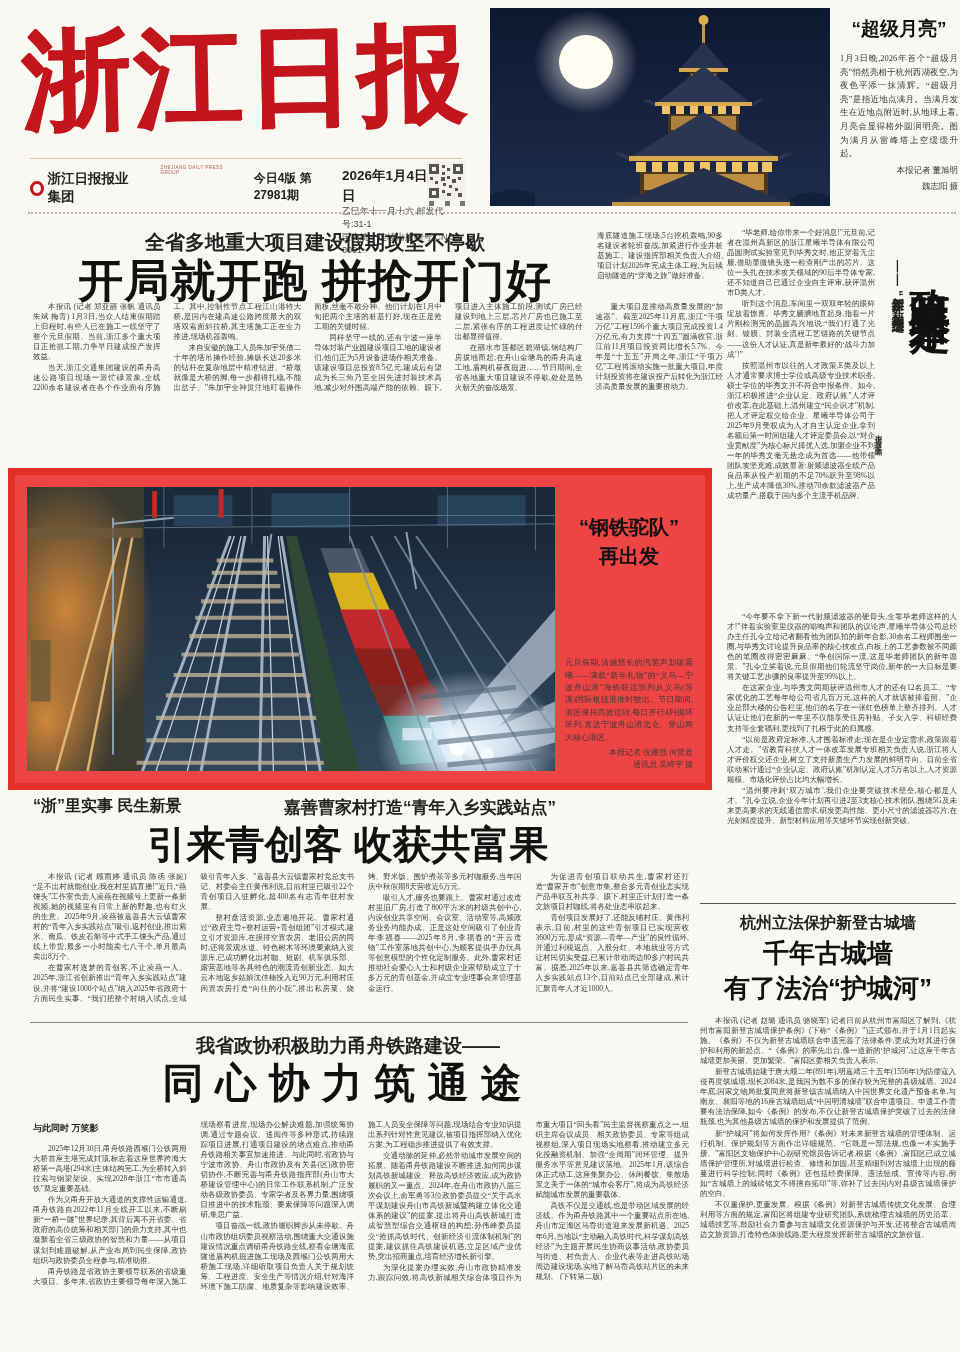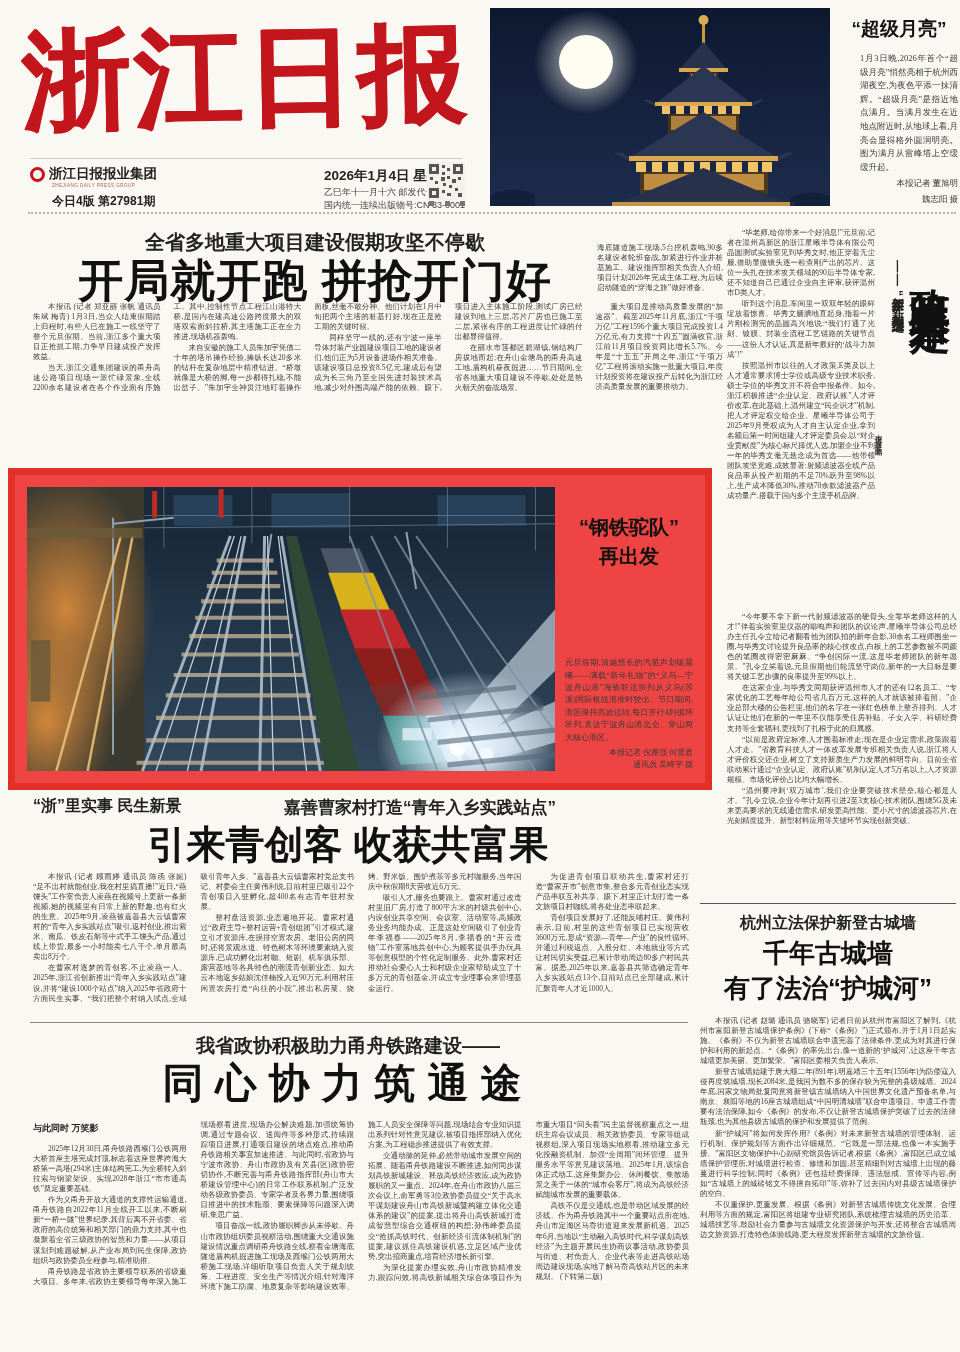--- a/index.html
+++ b/index.html
@@ -7,38 +7,38 @@
   .page{position:relative;width:960px;height:1352px;margin:0 auto;background:#faf8f3;
         font-family:"Liberation Sans",sans-serif;color:#333;overflow:hidden;}
   .abs{position:absolute;}
 
   
   .mast-title{left:22px;top:2px;width:460px;height:152px;color:#c3151c;
       font-family:"DejaVu Serif",serif;font-weight:900;font-size:108px;line-height:148px;
       letter-spacing:4px;transform:rotate(-1deg);text-shadow:1.5px 0 #c3151c,0 1px #c3151c;}
   .mast-rule{left:30px;top:158px;width:432px;border-top:1px solid #d9c8ab;}
   .pubinfo{left:30px;top:165px;width:435px;height:46px;display:flex;justify-content:space-between;}
-  .logo-wrap{display:flex;flex-direction:column;}
+  .logo-wrap{display:flex;flex-direction:row;}
   .logo-line{display:flex;align-items:center;gap:4px;}
   .logo-ring{width:15px;height:15px;border:3px solid #c3151c;border-radius:50%;box-sizing:border-box;}
   .logo-cn{font-size:13.5px;font-weight:bold;color:#222;}
   .logo-en{font-size:4.5px;color:#b05a4a;letter-spacing:.5px;margin-left:22px;}
   .logo-issue{font-size:12px;font-weight:bold;color:#222;margin:5px 0 0 22px;}
   .date-wrap{text-align:left;line-height:1.45;padding-top:1px;}
   .date-main{font-size:13.5px;font-weight:bold;color:#222;}
   .date-sub{font-size:9px;color:#444;}
   .qr{left:427px;top:162px;width:38px;height:38px;}
   .qr-dots{left:429px;top:201px;width:36px;display:flex;justify-content:space-between;}
   .qr-dots span{width:5px;height:5px;background:#777;display:block;}
 
   .moon-photo{left:490px;top:8px;width:340px;height:198px;background:#0d1528;}
   .moon-text{left:840px;top:16px;width:118px;}
   .moon-title{font-size:19px;font-weight:900;color:#111;text-align:center;margin-bottom:10px;}
   .moon-cap{font-size:8.5px;line-height:1.6;text-align:justify;color:#3a3a3a;
-            font-family:"Liberation Serif",serif;margin-left:20px;}
+            font-family:"Liberation Serif",serif;}
   .moon-credit{font-size:8.5px;text-align:right;margin-top:4px;color:#3a3a3a;
             font-family:"Liberation Serif",serif;}
   .dotted-rule{left:28px;top:212px;width:928px;border-top:2px dotted #b9b2a6;}
 
   
   .ts-kicker{left:35px;top:229px;width:560px;text-align:center;font-size:20px;font-weight:bold;color:#222;}
   .ts-headline{left:35px;top:251px;width:560px;text-align:center;font-size:45px;font-weight:900;
                color:#111;letter-spacing:1px;}
   .smalltext{font-size:7.5px;line-height:1.34;text-align:justify;color:#3c3c3c;
              font-family:"Liberation Serif",serif;}
@@ -212,21 +212,21 @@
     <div class="moon-cap">1月3日晚,2026年首个“超级月亮”悄然亮相于杭州西湖夜空,为夜色平添一抹清辉。“超级月亮”是指近地点满月。当满月发生在近地点附近时,从地球上看,月亮会显得格外圆润明亮。图为满月从雷峰塔上空缓缓升起。</div>
     <div class="moon-credit">本报记者 董旭明</div>
     <div class="moon-credit">魏志阳 摄</div>
   </div>
 
   <div class="abs dotted-rule"></div>
 
   <div class="abs ts-kicker">全省多地重大项目建设假期攻坚不停歇</div>
   <div class="abs ts-headline">开局就开跑 拼抢开门好</div>
   <div class="abs ts-col5top smalltext">
-    <p style="text-indent:0;margin-top:12px;">海底隧道施工现场,5台挖机轰鸣,90多名建设者轮班奋战,加紧进行作业井桩基施工。建设指挥部相关负责人介绍,项目计划2026年完成主体工程,为后续启动隧道的“穿海之旅”做好准备。</p>
+    <p style="text-indent:0;">海底隧道施工现场,5台挖机轰鸣,90多名建设者轮班奋战,加紧进行作业井桩基施工。建设指挥部相关负责人介绍,项目计划2026年完成主体工程,为后续启动隧道的“穿海之旅”做好准备。</p>
   </div>
   <div class="abs ts-body smalltext">
       <p>本报讯 (记者 郑亚丽 张帆 通讯员 朱斌 梅青) 1月3日,当众人结束假期踏上归程时,有些人已在施工一线坚守了整个元旦假期。当前,浙江多个重大项目正抢抓工期,力争早日建成投产发挥效益。</p>
       <p>当天,浙江交通集团建设的甬舟高速公路项目现场一派忙碌景象,全线2200余名建设者在各个作业面有序施工。其中,控制性节点工程江山港特大桥,是国内在建高速公路跨度最大的双塔双索面斜拉桥,其主塔施工正在全力推进,现场机器轰鸣。</p>
       <p>来自安徽的施工人员朱加宇凭借二十年的塔吊操作经验,操纵长达20多米的钻杆在复杂地层中精准钻进。“桥墩就像是大桥的脚,每一步都得扎稳,不能出岔子。”朱加宇全神贯注地盯着操作面板,丝毫不敢分神。他们计划在1月中旬把两个主塔的桩基打好,现在正是抢工期的关键时候。</p>
       <p>同样坚守一线的,还有宁波一座半导体封装产业园建设项目工地的建设者们,他们正为5月设备进场作相关准备。该建设项目总投资8.5亿元,建成后有望成为长三角乃至全国先进封装技术高地,减少对外围高端产能的依赖。眼下,项目进入主体施工阶段,测试厂房已经建设到地上三层,芯片厂房也已施工至二层,紧张有序的工程进度让忙碌的付出都显得值得。</p>
       <p>在丽水市莲都区碧湖镇,钢结构厂房拔地而起;在舟山金塘岛的甬舟高速工地,盾构机昼夜掘进……节日期间,全省各地重大项目建设不停歇,处处是热火朝天的奋战场景。</p>
       <p>重大项目是推动高质量发展的“加速器”。截至2025年11月底,浙江“千项万亿”工程1596个重大项目完成投资1.4万亿元,有力支撑“十四五”圆满收官,浙江前11月项目投资同比增长5.7%。今年是“十五五”开局之年,浙江“千项万亿”工程将滚动实施一批重大项目,年度计划投资将在建设投产后转化为浙江经济高质量发展的重要推动力。</p>
     </div>
 

